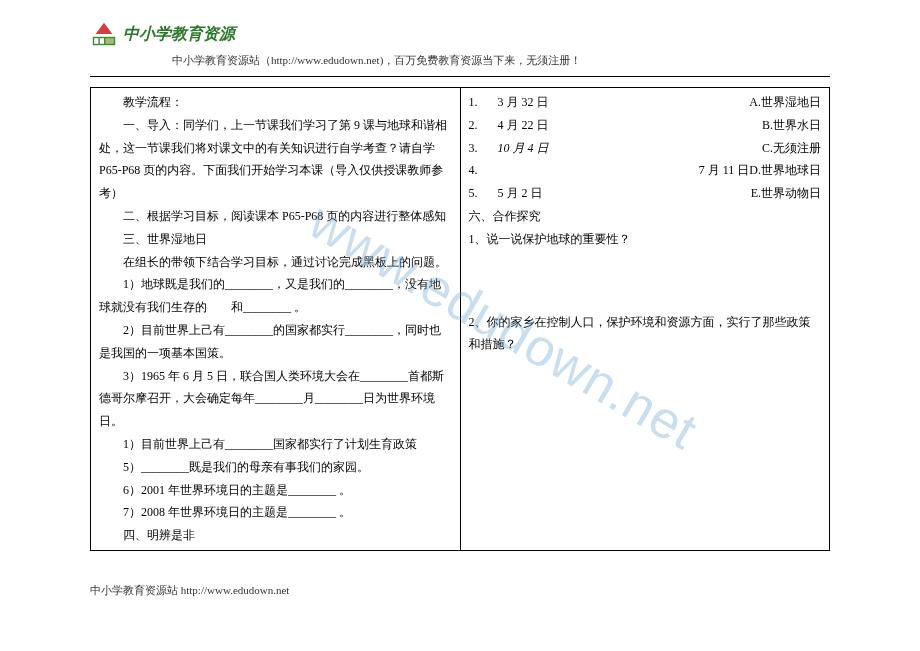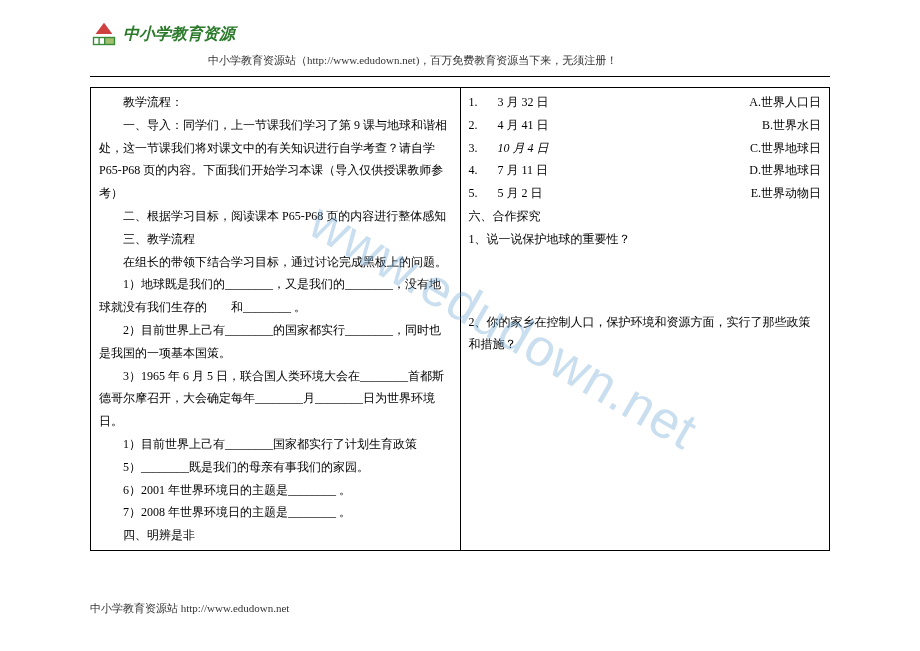--- a/index.html
+++ b/index.html
@@ -32,21 +32,20 @@
       color: #2a7a2a;
       font-family: "KaiTi", "楷体", cursive;
       font-size: 16px;
       font-weight: bold;
       font-style: italic;
     }
     .header-subtitle {
       font-size: 11px;
       color: #333;
       padding: 0 90px 8px 172px;
-      margin-left: 36px;
     }
     .header-divider {
       border-top: 1px solid #000;
       margin: 0 90px;
     }
     .content-table {
       margin: 10px 90px 0 90px;
       border-collapse: collapse;
       width: calc(100% - 180px);
     }
@@ -58,21 +57,21 @@
     }
     .left-col p, .right-col p {
       line-height: 1.9;
       font-size: 12px;
     }
     .indent {
       text-indent: 2em;
     }
     .footer {
       position: absolute;
-      bottom: 35px;
+      bottom: 53px;
       left: 90px;
       font-size: 11px;
       color: #333;
     }
     .watermark {
       position: absolute;
       top: 50%;
       left: 50%;
       transform: translate(-40%, -50%) rotate(30deg);
       font-size: 52px;
@@ -105,52 +104,52 @@
 
 <div class="watermark">www.edudown.net</div>
 
 <table class="content-table">
   <tbody>
       <tr>
     <td class="left-col">
       <p class="indent">教学流程：</p>
       <p class="indent">一、导入：同学们，上一节课我们学习了第 9 课与地球和谐相处，这一节课我们将对课文中的有关知识进行自学考查？请自学 P65-P68 页的内容。下面我们开始学习本课（导入仅供授课教师参考）</p>
       <p class="indent">二、根据学习目标，阅读课本 P65-P68 页的内容进行整体感知</p>
-      <p class="indent">三、教学流程</p>
+      <p class="indent">三、世界湿地日</p>
       <p class="indent">在组长的带领下结合学习目标，通过讨论完成黑板上的问题。</p>
       <p class="indent">
         <span>1）地球既是我们的________，又是我们的________，没有地球就没有我们生存的</span>&nbsp;&nbsp;&nbsp;&nbsp;&nbsp;&nbsp;&nbsp;&nbsp;<span>和________ 。</span>
       </p>
       <p class="indent">2）目前世界上己有________的国家都实行________，同时也是我国的一项基本国策。</p>
       <p class="indent">3）1965 年 6 月 5 日，联合国人类环境大会在________首都斯德哥尔摩召开，大会确定每年________月________日为世界环境日。</p>
       <p class="indent">1）目前世界上己有________国家都实行了计划生育政策</p>
       <p class="indent">5）________既是我们的母亲有事我们的家园。</p>
       <p class="indent">6）2001 年世界环境日的主题是________ 。</p>
       <p class="indent">7）2008 年世界环境日的主题是________ 。</p>
       <p class="indent">四、明辨是非</p>
     </td>
     <td class="right-col">
       <p class="match-row">
         <span>1.</span>
         <span style="flex:1;padding-left:20px;">3 月 32 日</span>
-        <span>A.世界人口日</span>
+        <span>A.世界湿地日</span>
       </p>
       <p class="match-row">
         <span>2.</span>
-        <span style="flex:1;padding-left:20px;">4 月 41 日</span>
+        <span style="flex:1;padding-left:20px;">4 月 22 日</span>
         <span>B.世界水日</span>
       </p>
       <p class="match-row">
         <span>3.</span>
         <span style="flex:1;padding-left:20px;font-style:italic;">10 月 4 日</span>
-        <span>C.世界地球日</span>
+        <span>C.无须注册</span>
       </p>
       <p class="match-row">
         <span>4.</span>
-        <span style="flex:1;padding-left:20px;">7 月 11 日</span>
+        <span style="flex:1;padding-left:20px;text-align:right;">7 月 11 日</span>
         <span>D.世界地球日</span>
       </p>
       <p class="match-row">
         <span>5.</span>
         <span style="flex:1;padding-left:20px;">5 月 2 日</span>
         <span>E.世界动物日</span>
       </p>
       <p>六、合作探究</p>
       <p>1、说一说保护地球的重要性？</p>
       <br><br><br><br>

